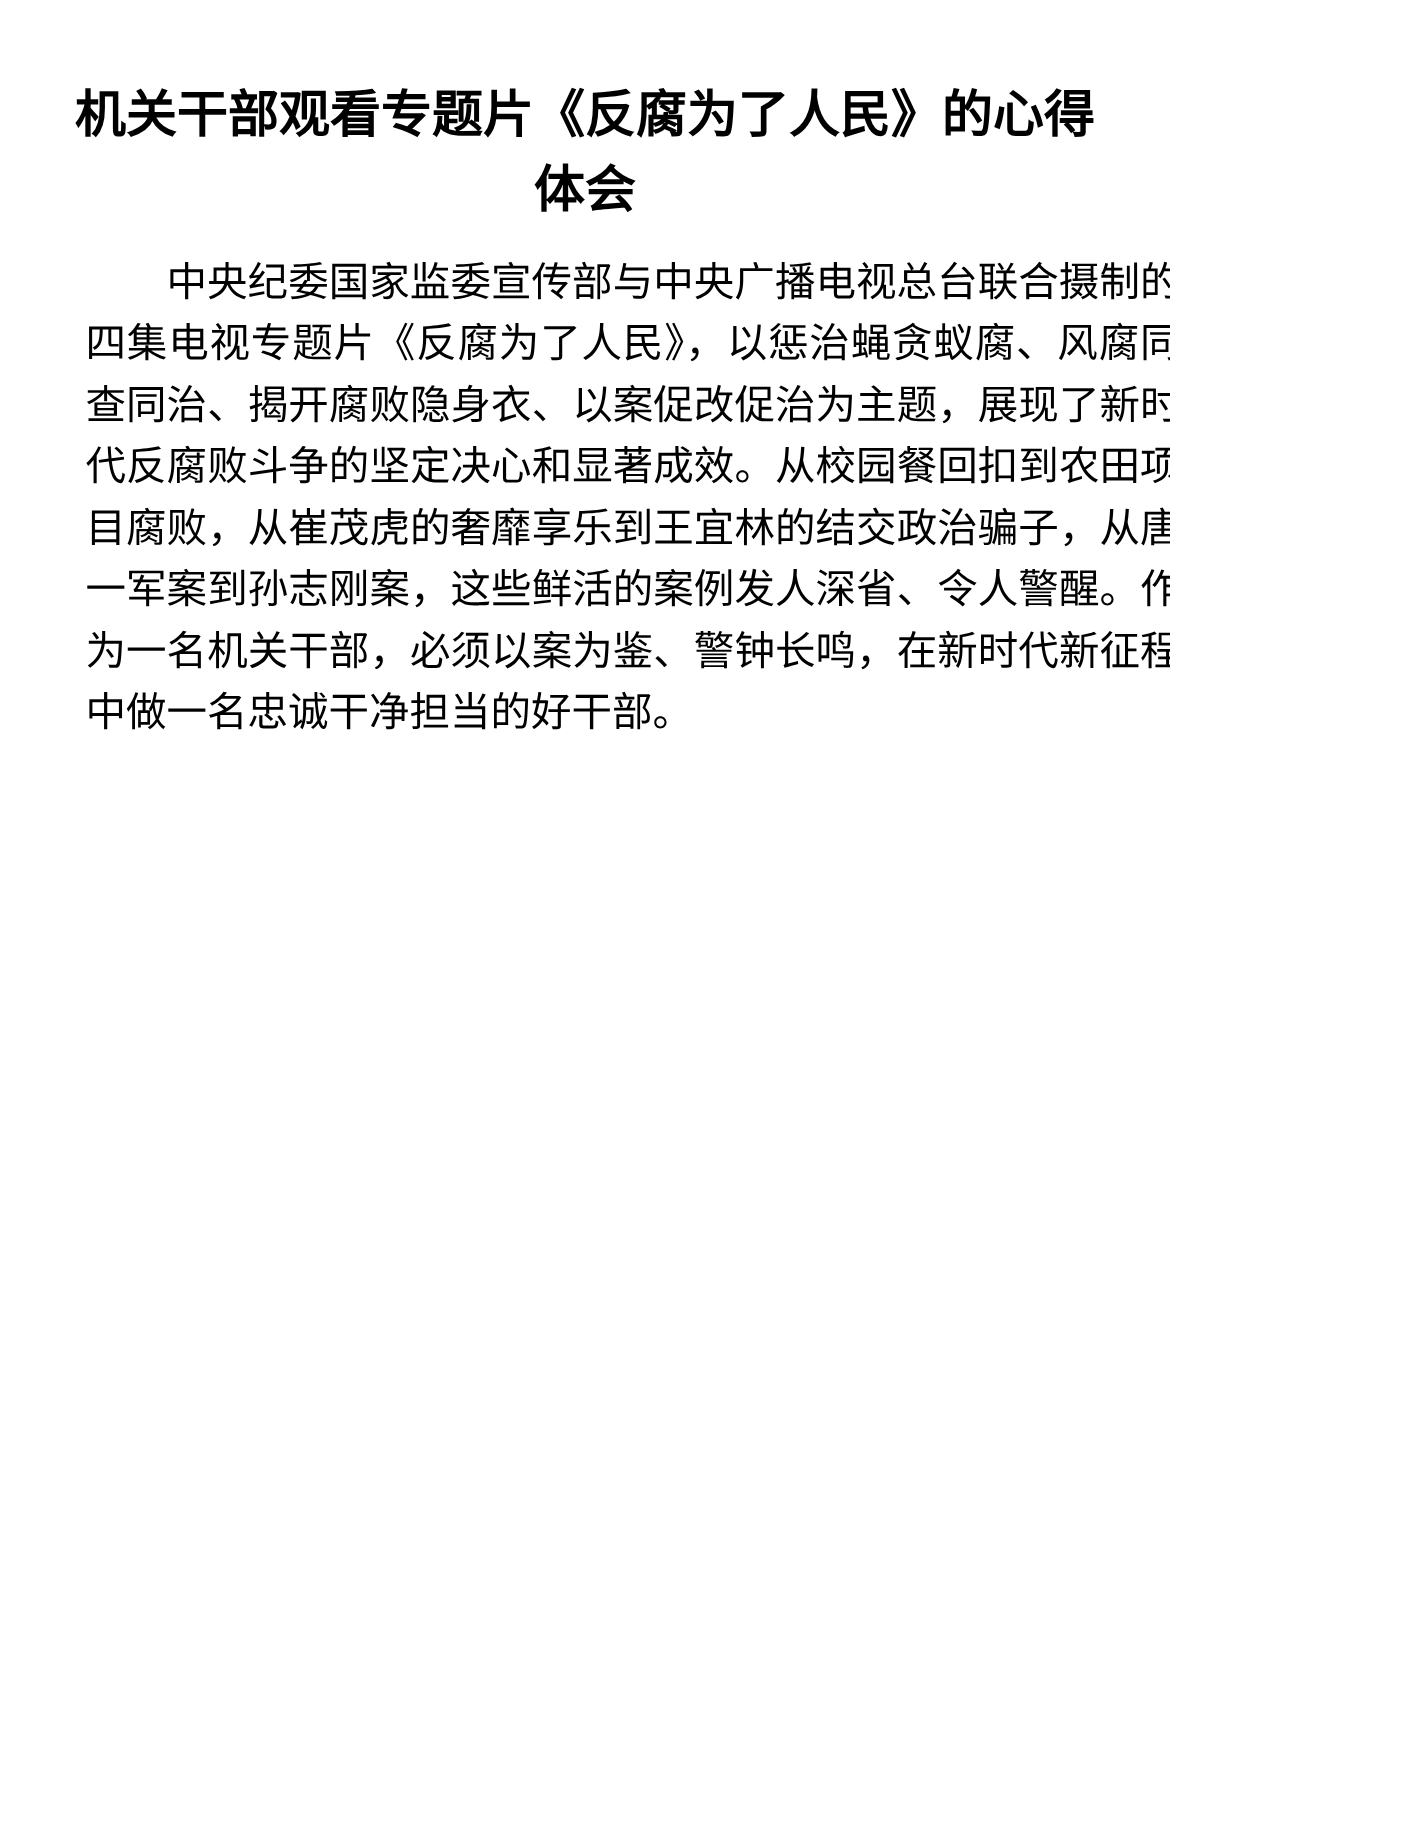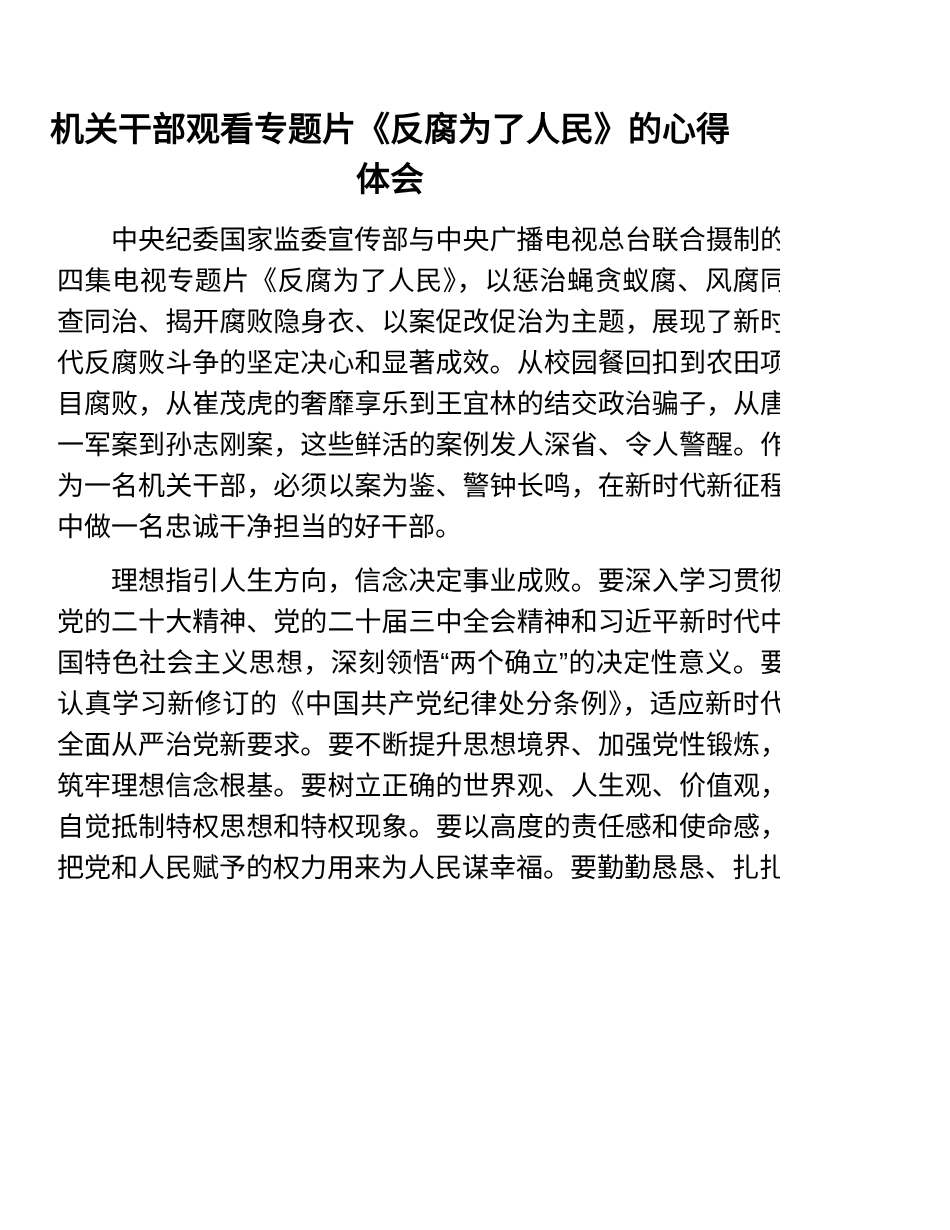--- a/index.html
+++ b/index.html
@@ -10,21 +10,21 @@
   body {
     width: 950px;
     height: 1230px;
     overflow: hidden;
     font-family: "Liberation Sans", sans-serif;
   }
   .page {
     box-sizing: border-box;
     width: 780px;
     height: 1230px;
-    padding-top: 104px;
+    padding-top: 52px;
     overflow: hidden;
   }
   .doc-title {
     width: 690px;
     margin: 0 auto 16px auto;
     font-size: 34px;
     font-weight: bold;
     line-height: 50px;
     text-align: center;
     letter-spacing: 0;
@@ -43,15 +43,14 @@
     overflow-wrap: break-word;
   }
 </style>
 </head>
 <body style="background: rgb(255, 255, 255); color: rgb(0, 0, 0);">
 
 <div class="page">
   <h1 class="doc-title">机关干部观看专题片《反腐为了人民》的心得体会</h1>
   <div class="doc-body">
       <p class="body-paragraph">中央纪委国家监委宣传部与中央广播电视总台联合摄制的四集电视专题片《反腐为了人民》，以惩治蝇贪蚁腐、风腐同查同治、揭开腐败隐身衣、以案促改促治为主题，展现了新时代反腐败斗争的坚定决心和显著成效。从校园餐回扣到农田项目腐败，从崔茂虎的奢靡享乐到王宜林的结交政治骗子，从唐一军案到孙志刚案，这些鲜活的案例发人深省、令人警醒。作为一名机关干部，必须以案为鉴、警钟长鸣，在新时代新征程中做一名忠诚干净担当的好干部。</p>
-      <p class="body-paragraph">理想指引人生方向，信念决定事业成败。要深入学习贯彻党的二十大精神、党的二十届三中全会精神和习近平新时代中国特色社会主义思想，深刻领悟“两个确立”的决定性意义。要认真学习新修订的《中国共产党纪律处分条例》，适应新时代全面从严治党新要求。要不断提升思想境界、加强党性锻炼，筑牢理想信念根基。要树立正确的世界观、人生观、价值观，自觉抵制特权思想和特权现象。要以高度的责任感和使命感，把党和人民赋予的权力用来为人民谋幸福。要勤勤恳恳、扎扎</p>
     </div>
 </div>
 
 </body></html>

